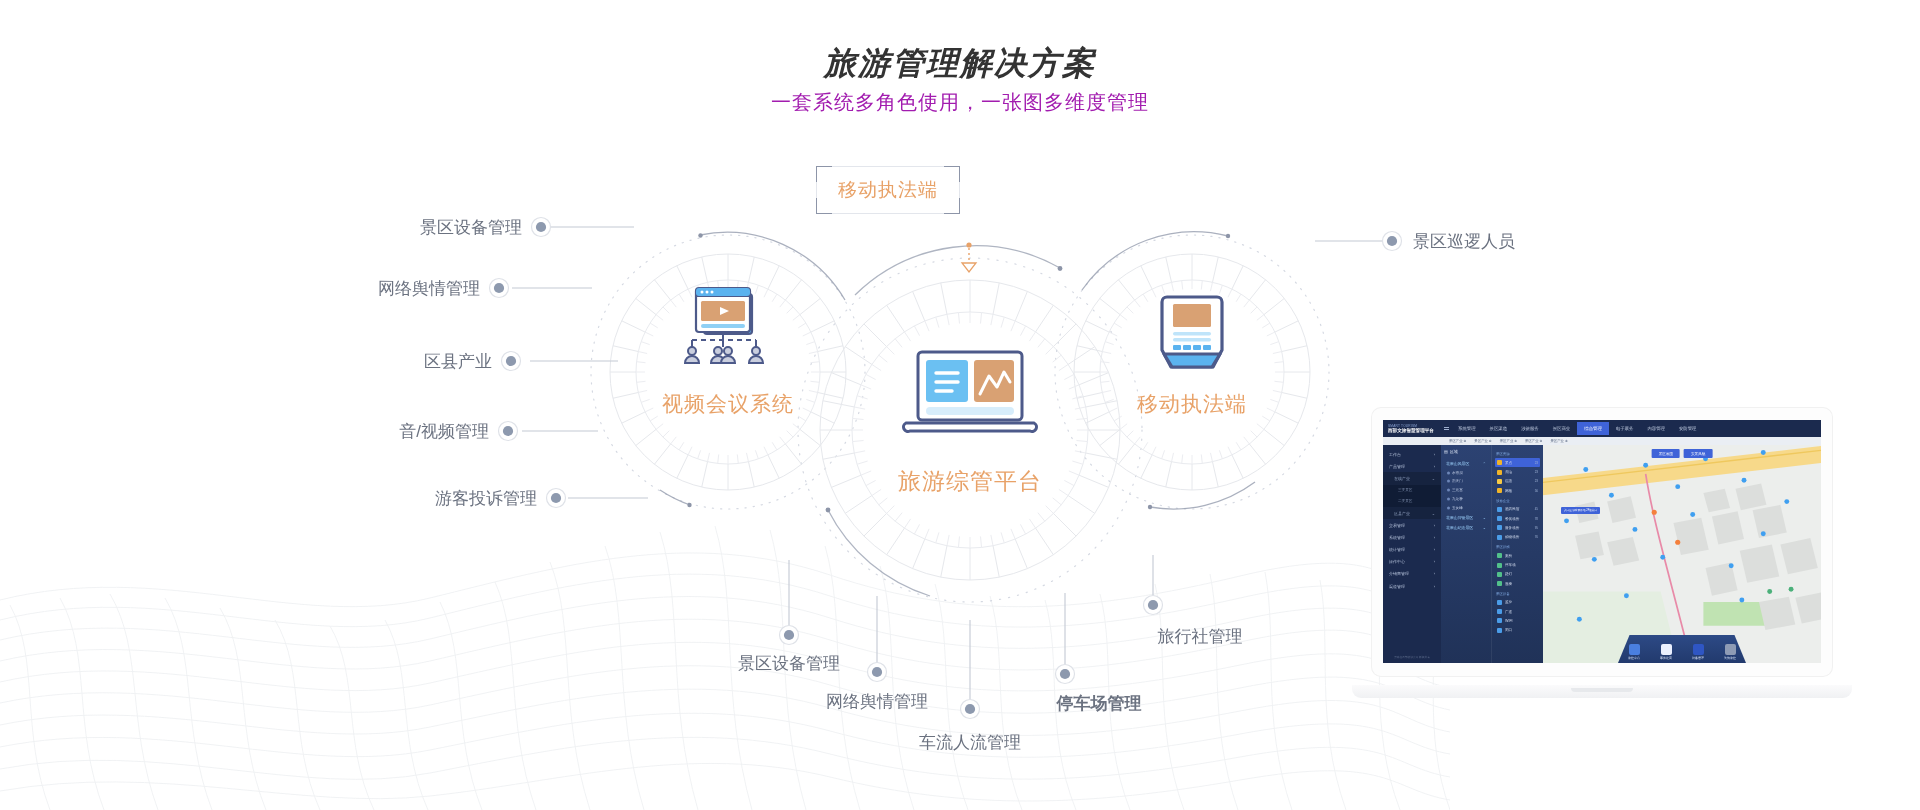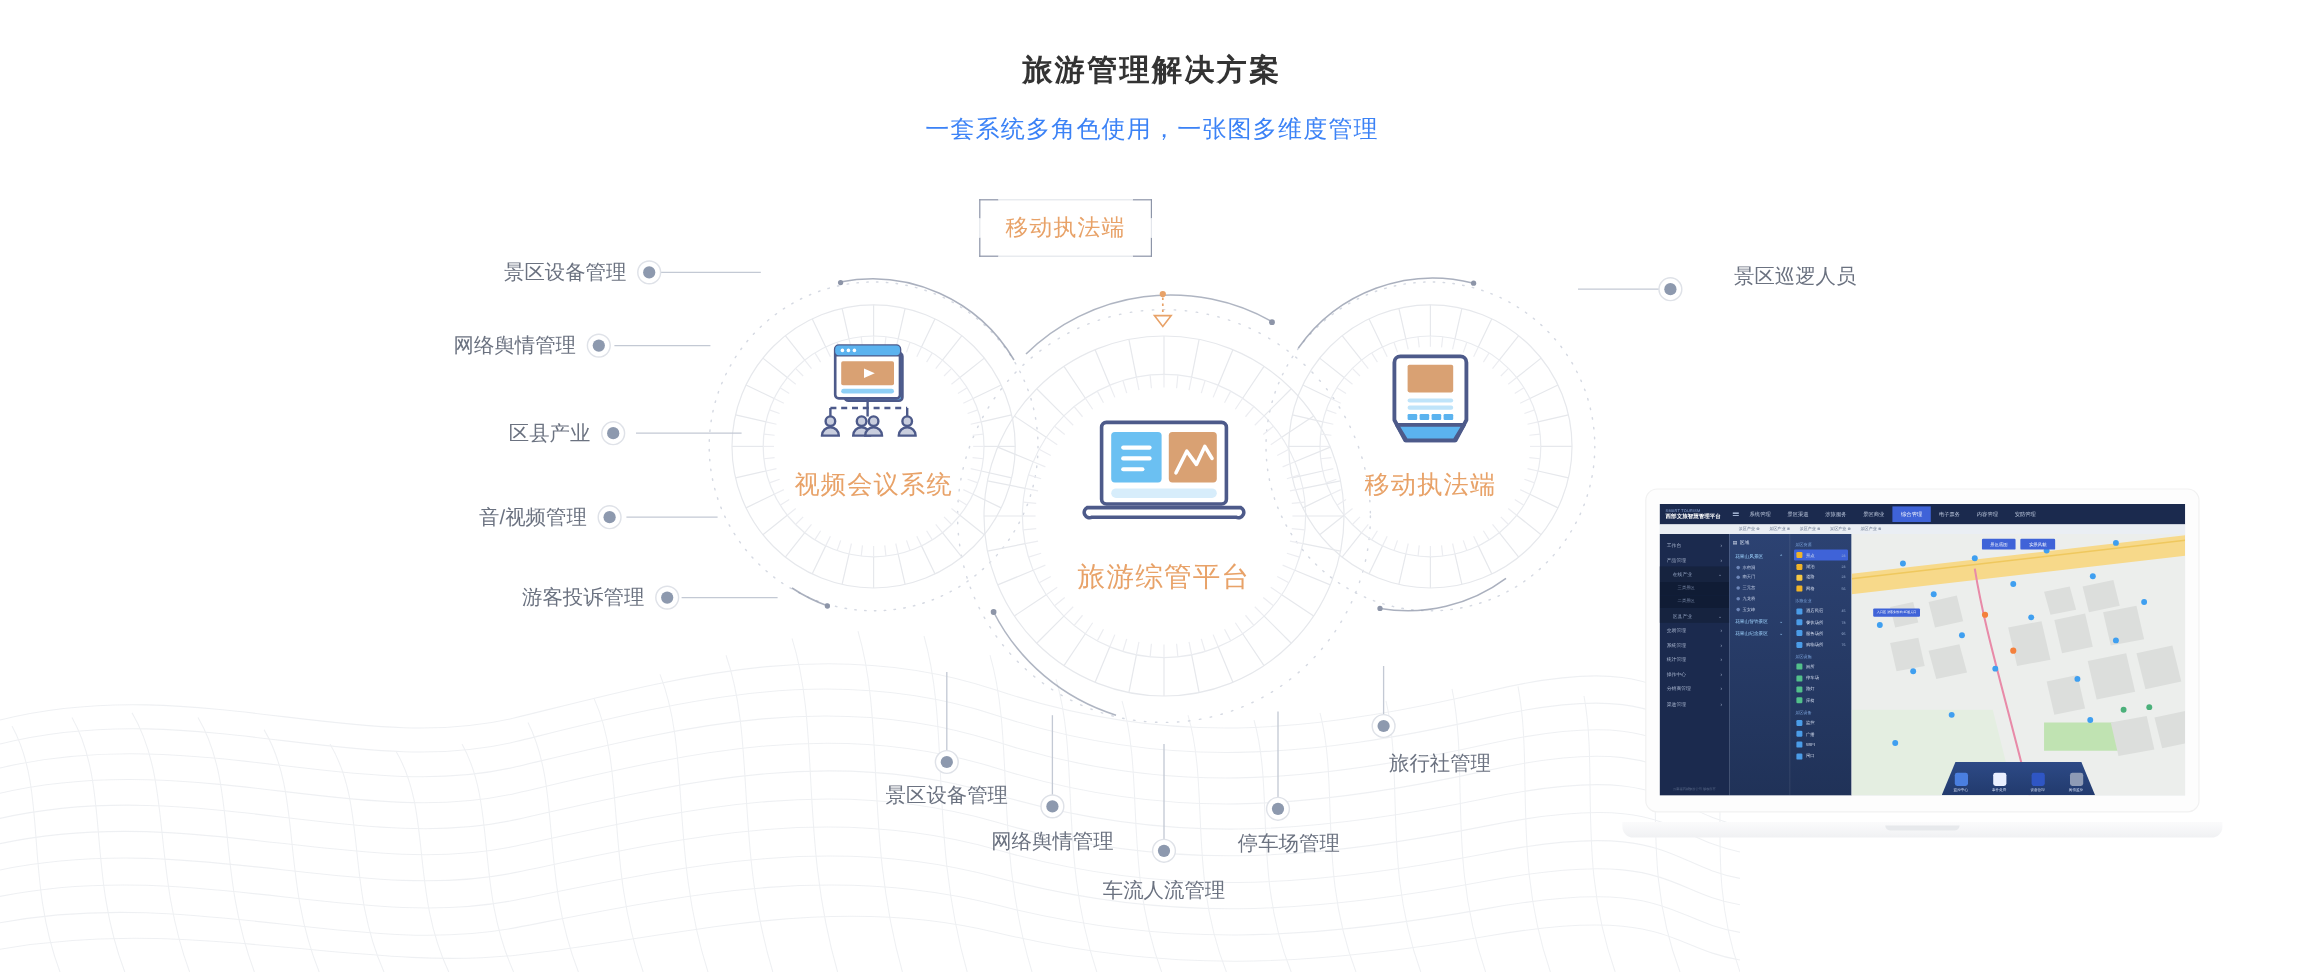--- a/index.html
+++ b/index.html
@@ -10,23 +10,23 @@
     overflow: hidden;
   }
   #stage { position: relative; width: 1920px; height: 810px; background:#fff; }
 
   
   #bg-mesh { position:absolute; left:0; bottom:0; width:1450px; height:330px; pointer-events:none; opacity:.85; }
 
   
   .hdr { position:absolute; left:0; right:0; top:0; text-align:center; }
   .hdr-title {
-    margin-top:42px; font-size:25px; font-weight:bold; color:#333333; letter-spacing:2px;
+    margin-top:42px; font-size:32px; font-weight:bold; color:#333333; letter-spacing:2px;font-style:italic;
   }
-  .hdr-sub { margin-top:19px; font-size:20px; color:#3b82f6; letter-spacing:1px; }
+  .hdr-sub { margin-top:3px; font-size:20px; color:#a21caf; letter-spacing:1px; }
 
   
   #diagram { position:absolute; left:0; top:0; width:1920px; height:810px; }
 
   
   .lbl {
     position:absolute; font-size:17px; color:#6b7280; white-space:nowrap;
   }
   .lbl.r { text-align:right; transform:translate(-100%,-50%); }
   .lbl.l { text-align:left; transform:translate(0,-50%); }
@@ -619,26 +619,26 @@
   <div class="node-cap" style="left:728px; top:404px;">视频会议系统</div>
   <div class="node-cap big" style="left:970px; top:481px;">旅游综管平台</div>
   <div class="node-cap" style="left:1192px; top:404px;">移动执法端</div>
 
   <div class="lbl r" style="left:522px; top:227px;">景区设备管理</div>
   <div class="lbl r" style="left:480px; top:288px;">网络舆情管理</div>
   <div class="lbl r" style="left:492px; top:361px;">区县产业</div>
   <div class="lbl r" style="left:489px; top:431px;">音/视频管理</div>
   <div class="lbl r" style="left:537px; top:498px;">游客投诉管理</div>
 
-  <div class="lbl l" style="left:1413px; top:230px;margin-left:32px;">景区巡逻人员</div>
+  <div class="lbl l" style="left:1413px; top:241px;">景区巡逻人员</div>
 
   <div class="lbl c" style="left:789px; top:663px;">景区设备管理</div>
   <div class="lbl c" style="left:877px; top:701px;">网络舆情管理</div>
   <div class="lbl c" style="left:970px; top:742px;">车流人流管理</div>
-  <div class="lbl c" style="left:1074px; top:703px;">停车场管理</div>
+  <div class="lbl c" style="left:1099px; top:703px;font-weight:bold;">停车场管理</div>
   <div class="lbl c" style="left:1200px; top:636px;">旅行社管理</div>
 
   <div id="laptop">
     <div id="laptop-screen-wrap">
       <div id="laptop-screen">
         <div class="dash">
 
           <div class="dash-top">
             <div class="dash-logo">
               <div class="dash-logo-l1">SMART TOURISM</div>

